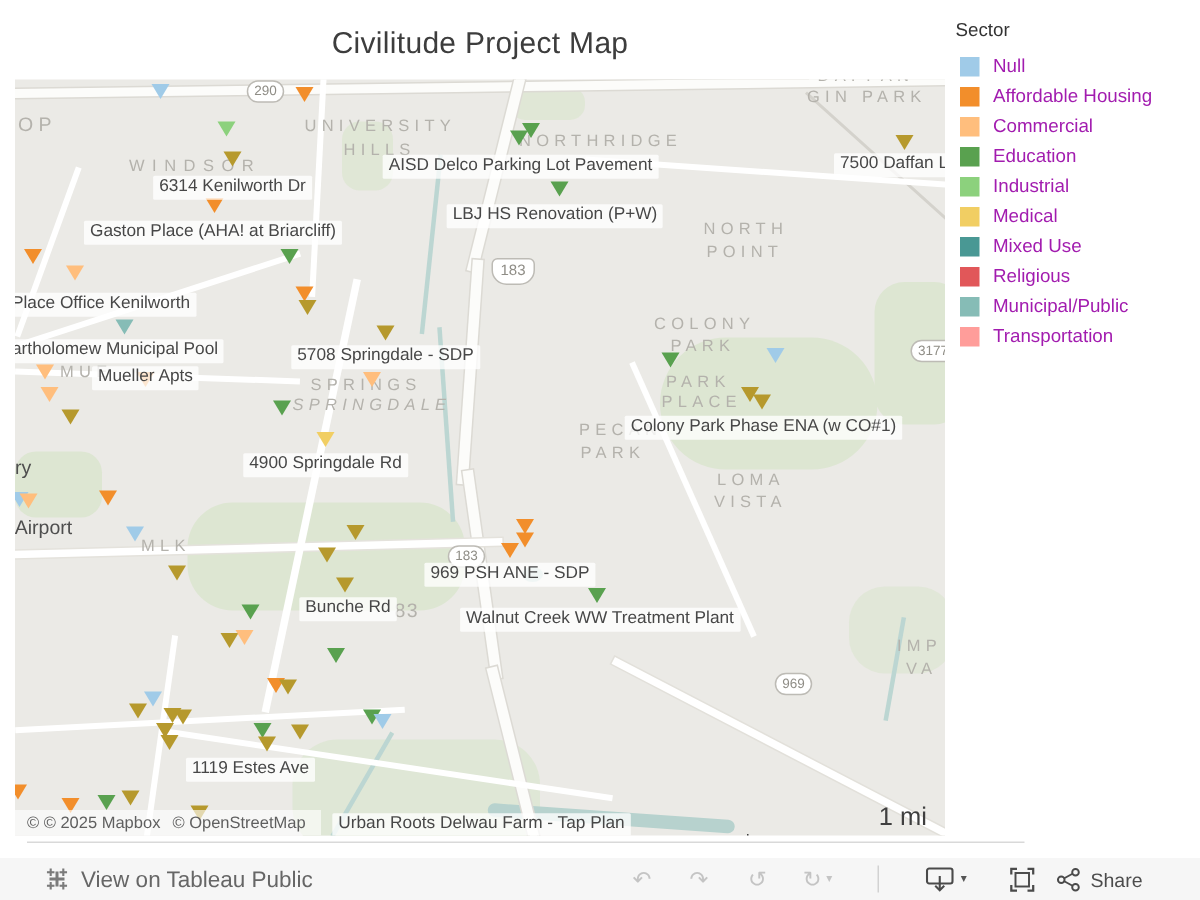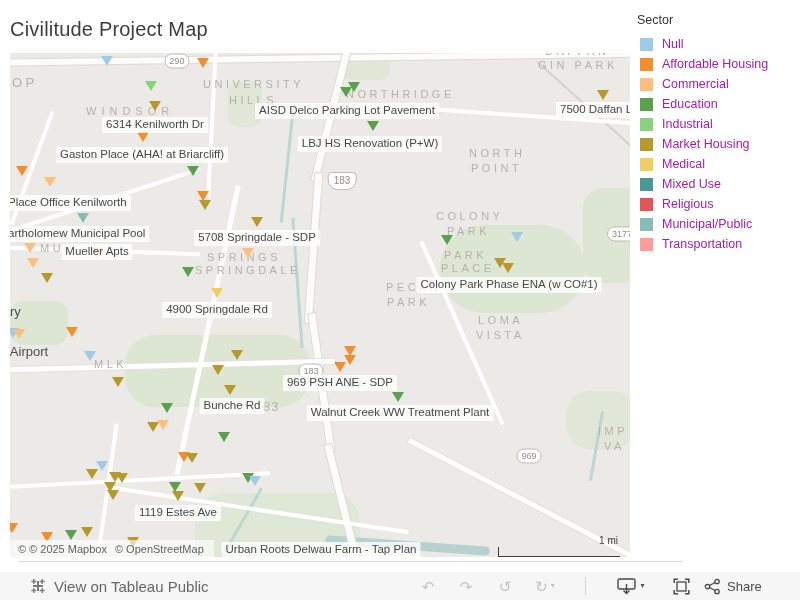--- a/index.html
+++ b/index.html
@@ -1,19 +1,19 @@
 <!DOCTYPE html>
 <html><head>
 <meta charset="utf-8">
 <style>
   html,body{margin:0;padding:0;background:#fff;width:800px;height:600px;overflow:hidden;
     font-family:"Liberation Sans",sans-serif;-webkit-font-smoothing:antialiased;}
   #stage{position:relative;width:800px;height:600px;background:#fff;}
 
-  .page-title{position:absolute;left:10px;top:18px;width:620px;text-align:left;
+  .page-title{position:absolute;left:10px;top:18px;width:620px;text-align:center;
     font-size:20px;color:#3d3d3d;letter-spacing:.2px;}
 
   
   #map{position:absolute;left:10px;top:53px;width:620px;height:504px;background:#ebeae6;overflow:hidden;cursor:grab;}
   .park{position:absolute;background:#dde6d2;}
   .water{position:absolute;background:#bcd6d2;}
   .road{position:absolute;background:#ffffff;}
   .hwy{position:absolute;background:#fcfcfa;box-shadow:0 0 0 1px #dcdad4;}
   .rail{position:absolute;background:#d4d2cc;}
   .place{position:absolute;color:#b4b2ac;font-size:11px;letter-spacing:3.5px;white-space:nowrap;}
@@ -22,21 +22,21 @@
   .shield.badge{border-radius:4px 4px 10px 10px;font-size:10px;padding:3px 5px;}
   .marker{position:absolute;width:0;height:0;border-left:6px solid transparent;border-right:6px solid transparent;
     border-top:10px solid #000;transform:translate(-6px,-5px);}
   .mlabel{position:absolute;white-space:nowrap;font-size:11.5px;color:#474747;background:rgba(255,255,255,.78);
     padding:1px 4px;border-radius:1px;transform:translate(-50%,-50%);line-height:1.2;}
   .mlabel.left{transform:translate(0,-50%);}
   .mlabel.nochip{background:transparent;color:#4e4e4e;}
   .attribution{position:absolute;left:0;top:487px;height:17px;background:rgba(255,255,255,.62);
     display:flex;align-items:center;padding:0 10px 0 8px;font-size:11px;color:#5f5f5f;gap:8px;white-space:nowrap;}
   .scalebar{position:absolute;left:488px;top:482px;width:122px;}
-  .scalebar .txt{font-size:10px;color:#3f3f3f;text-align:right;padding-right:2px;}
+  .scalebar .txt{font-size:17px;color:#3f3f3f;text-align:right;padding-right:2px;}
   .scalebar .bar{margin-top:1px;height:9px;border-left:1.5px solid #3f3f3f;border-bottom:1.5px solid #3f3f3f;}
 
   
   #legend{position:absolute;left:637px;top:13px;width:160px;}
   #legend .lg-title{font-size:12.5px;color:#333;margin-bottom:7px;}
   .lg-row{display:flex;align-items:center;height:20px;cursor:pointer;}
   .lg-swatch{width:13px;height:13px;margin:0 9px 0 3px;flex:none;}
   .lg-label{font-size:12.5px;color:#a21caf;white-space:nowrap;}
 
   
@@ -104,21 +104,21 @@
         <div class="place" style="left: 76px; top: 52px; letter-spacing: 5px;">WINDSOR</div>
         <div class="place" style="left: 459px; top: 94px;">NORTH</div>
         <div class="place" style="left: 461px; top: 109px;">POINT</div>
         <div class="place" style="left: 426px; top: 157px;">COLONY</div>
         <div class="place" style="left: 437px; top: 172px;">PARK</div>
         <div class="place" style="left: 434px; top: 196px;">PARK</div>
         <div class="place" style="left: 431px; top: 209px;">PLACE</div>
         <div class="place" style="left: 376px; top: 228px;">PECAN</div>
         <div class="place" style="left: 377px; top: 243px;">PARK</div>
         <div class="place" style="left: 197px; top: 198px;">SPRINGS</div>
-        <div class="place" style="left: 185px; top: 211px;">SPRINGDALE</div>
+        <div class="place" style="left: 185px; top: 211px; font-style: italic;">SPRINGDALE</div>
         <div class="place" style="left: 30px; top: 189px;">MUE</div>
         <div class="place" style="left: 468px; top: 261px;">LOMA</div>
         <div class="place" style="left: 466px; top: 276px;">VISTA</div>
         <div class="place" style="left: 84px; top: 305px; font-size: 11px;">MLK</div>
         <div class="place" style="left: 253px; top: 346px; font-size: 13px; letter-spacing: 1px;">83</div>
         <div class="place" style="left: 588px; top: 372px;">IMP</div>
         <div class="place" style="left: 594px; top: 387px;">VA</div>
       </div>
     <div id="shields-layer">
         <div class="shield" style="left: 167px; top: 8px;">290</div>
@@ -200,21 +200,21 @@
         <div class="mlabel left" style="left: -6px; top: 181px;">artholomew Municipal Pool</div>
         <div class="mlabel" style="left: 87px; top: 199px;">Mueller Apts</div>
         <div class="mlabel" style="left: 247px; top: 185px;">5708 Springdale - SDP</div>
         <div class="mlabel" style="left: 207px; top: 257px;">4900 Springdale Rd</div>
         <div class="mlabel" style="left: 499px; top: 232px;">Colony Park Phase ENA (w CO#1)</div>
         <div class="mlabel left nochip" style="left: -4px; top: 259px; font-size: 13px;">ry</div>
         <div class="mlabel nochip" style="left: 19px; top: 299px; font-size: 13px;">Airport</div>
         <div class="mlabel" style="left: 330px; top: 330px;">969 PSH ANE - SDP</div>
         <div class="mlabel" style="left: 222px; top: 353px;">Bunche Rd</div>
         <div class="mlabel" style="left: 390px; top: 360px;">Walnut Creek WW Treatment Plant</div>
-        <div class="mlabel" style="left: 168px; top: 460px; text-align: right;">1119 Estes Ave</div>
+        <div class="mlabel" style="left: 157px; top: 460px; text-align: right;">1119 Estes Ave</div>
         <div class="mlabel" style="left: 311px; top: 497px;">Urban Roots Delwau Farm - Tap Plan</div>
       </div>
 
     <div class="attribution">
       <span>©</span>
         <span style="margin-left:-5px;">© 2025 Mapbox</span>
       <span>© OpenStreetMap</span>
     </div>
     <div class="scalebar">
       <div class="txt">1 mi</div>
@@ -237,24 +237,20 @@
           <div class="lg-swatch" style="background: rgb(255, 190, 125);"></div>
           <div class="lg-label">Commercial</div>
         </div>
         <div class="lg-row">
           <div class="lg-swatch" style="background: rgb(89, 161, 79);"></div>
           <div class="lg-label">Education</div>
         </div>
         <div class="lg-row">
           <div class="lg-swatch" style="background: rgb(140, 209, 125);"></div>
           <div class="lg-label">Industrial</div>
-        </div>
-        <div class="lg-row">
-          <div class="lg-swatch" style="background: rgb(182, 153, 45);"></div>
-          <div class="lg-label">Market Housing</div>
         </div>
         <div class="lg-row">
           <div class="lg-swatch" style="background: rgb(241, 206, 99);"></div>
           <div class="lg-label">Medical</div>
         </div>
         <div class="lg-row">
           <div class="lg-swatch" style="background: rgb(73, 152, 148);"></div>
           <div class="lg-label">Mixed Use</div>
         </div>
         <div class="lg-row">

